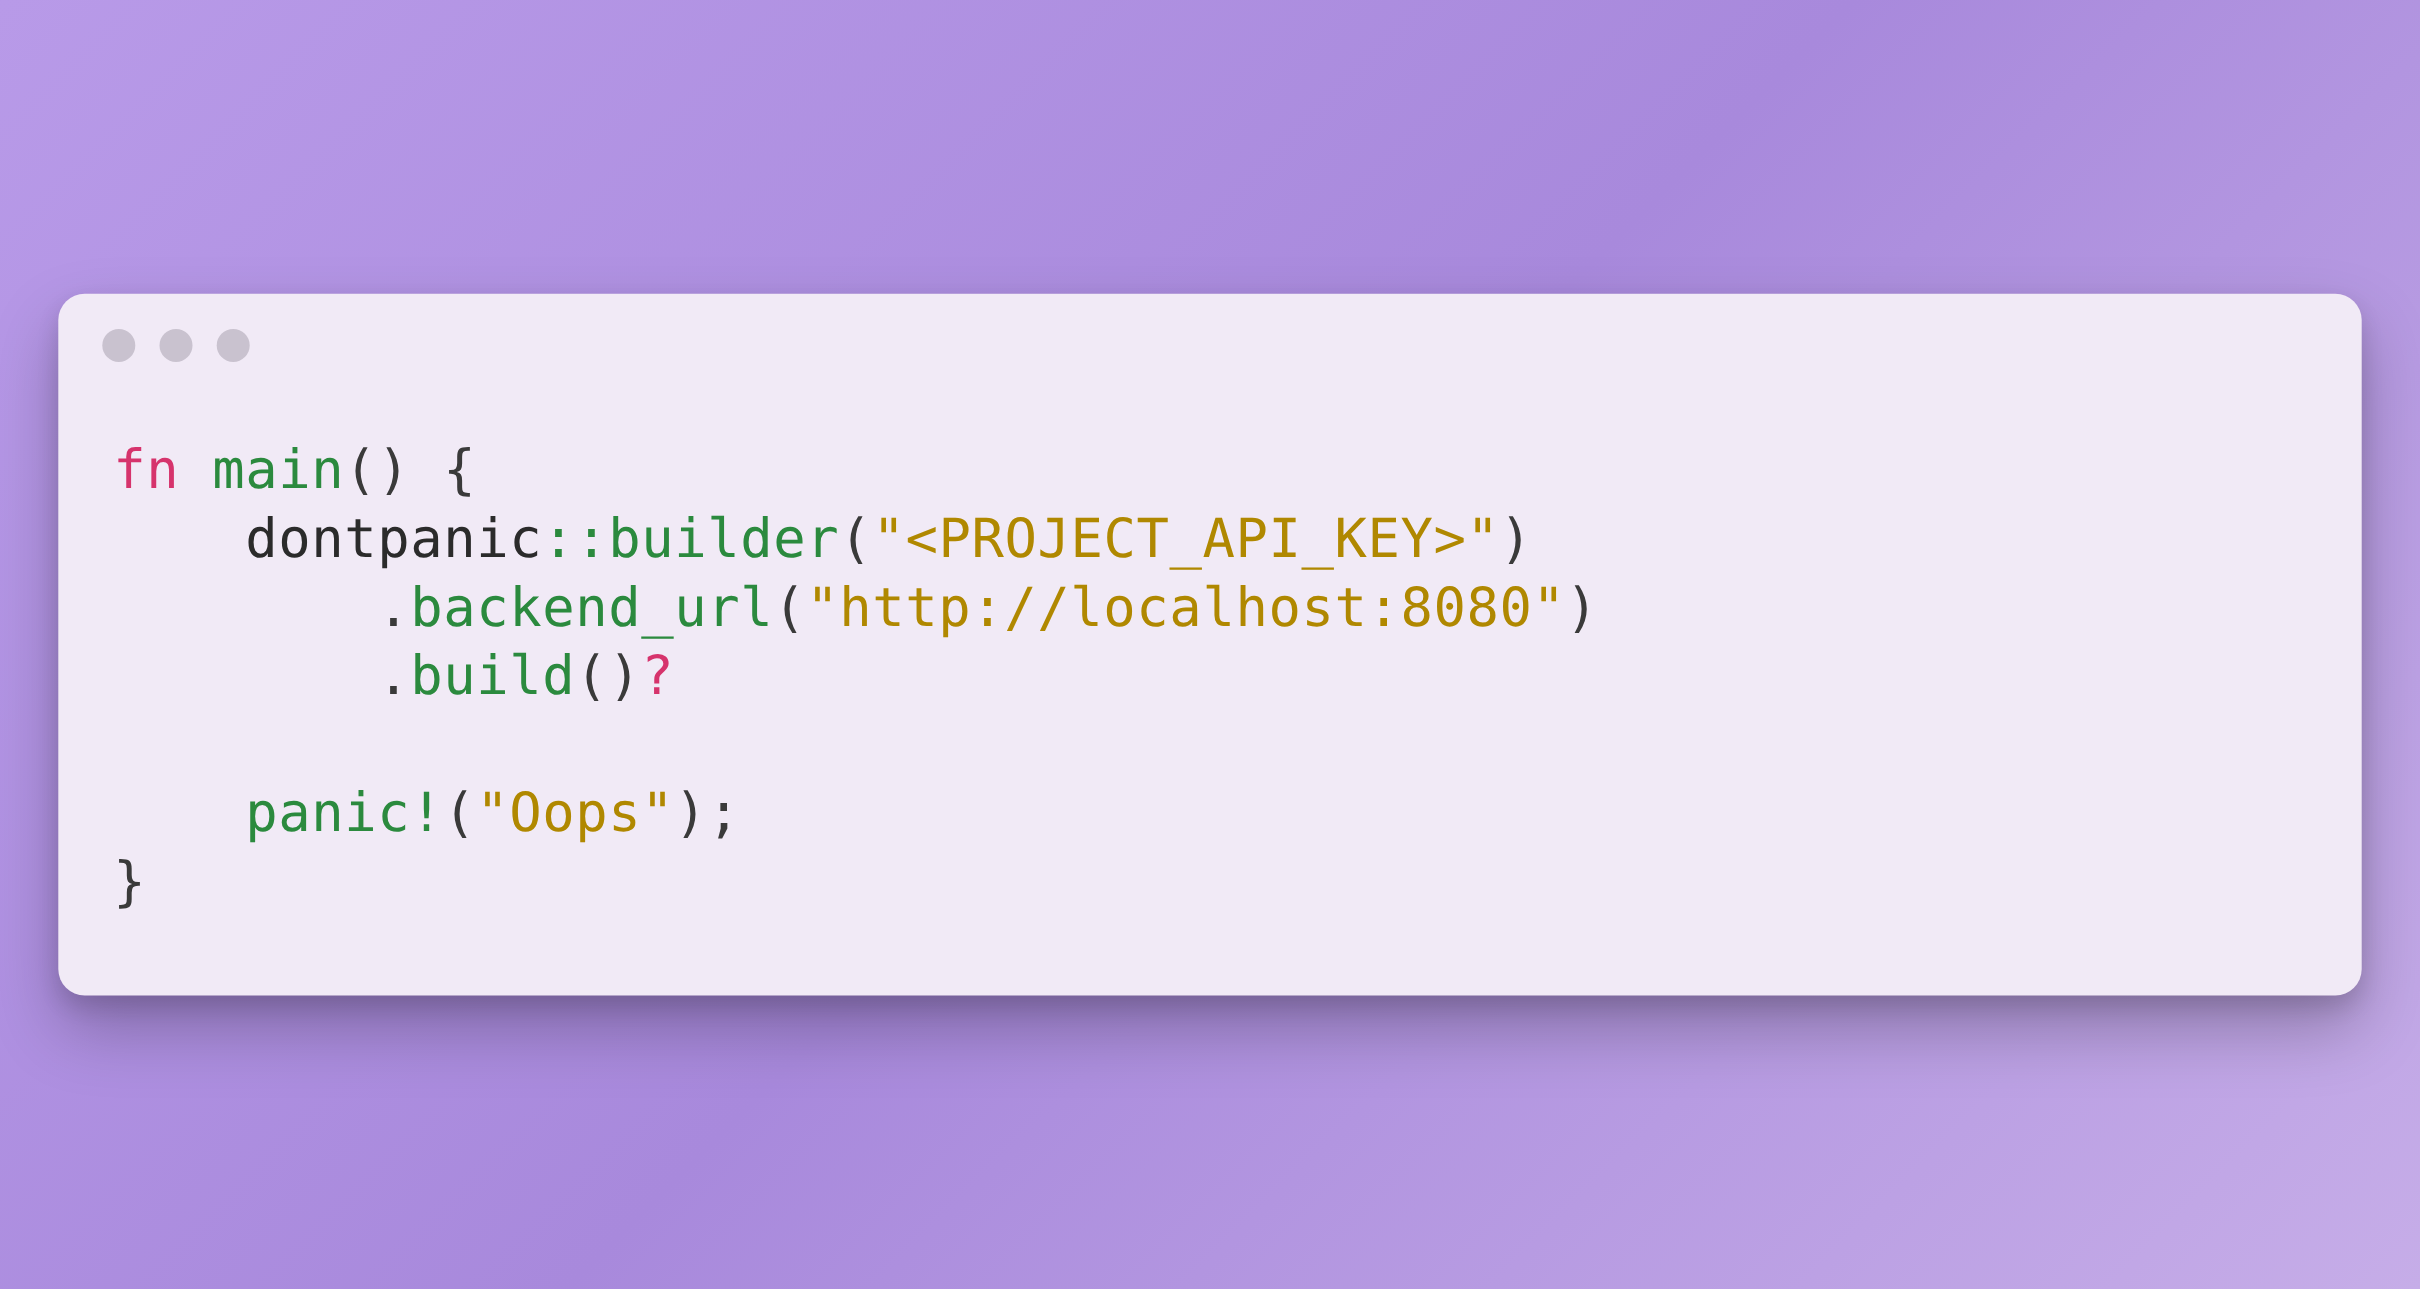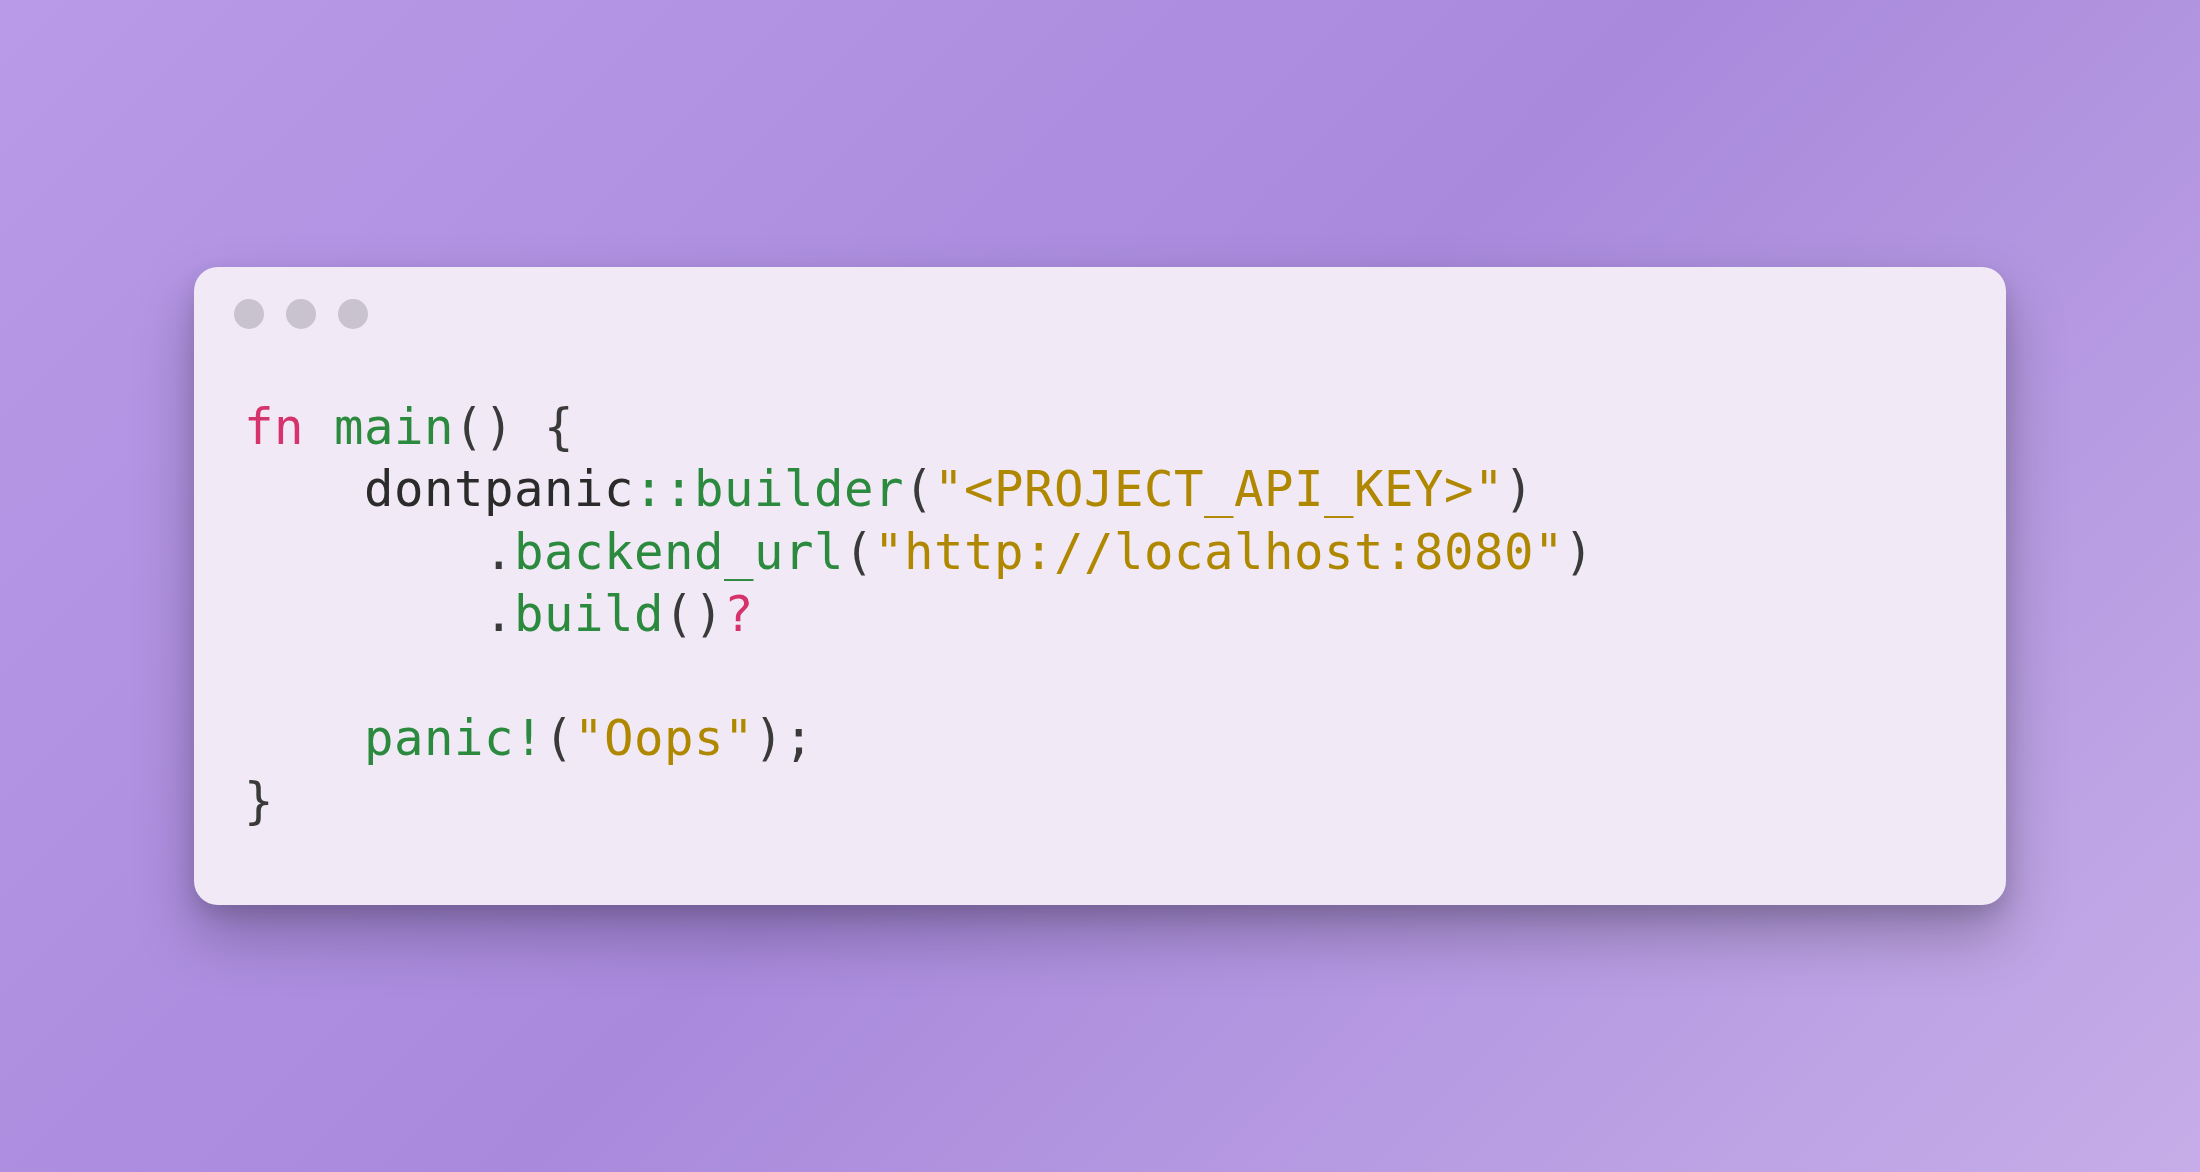--- a/index.html
+++ b/index.html
@@ -10,21 +10,21 @@
     body {
       width: 2200px;
       height: 1172px;
       background: linear-gradient(135deg, #b89ae8 0%, #a889dc 50%, #c6ade8 100%);
       display: flex;
       align-items: center;
       justify-content: center;
       font-family: ui-monospace, "SF Mono", Menlo, Monaco, Consolas, monospace;
     }
     .window {
-      width: 1812px;
+      width: 2094px;
       background: #f1eaf6;
       border-radius: 24px;
       box-shadow: 0 30px 60px rgba(0,0,0,0.25), 0 10px 20px rgba(0,0,0,0.12);
       overflow: hidden;
     }
     .titlebar {
       display: flex;
       align-items: center;
       padding: 32px 40px 0 40px;
       gap: 22px;

